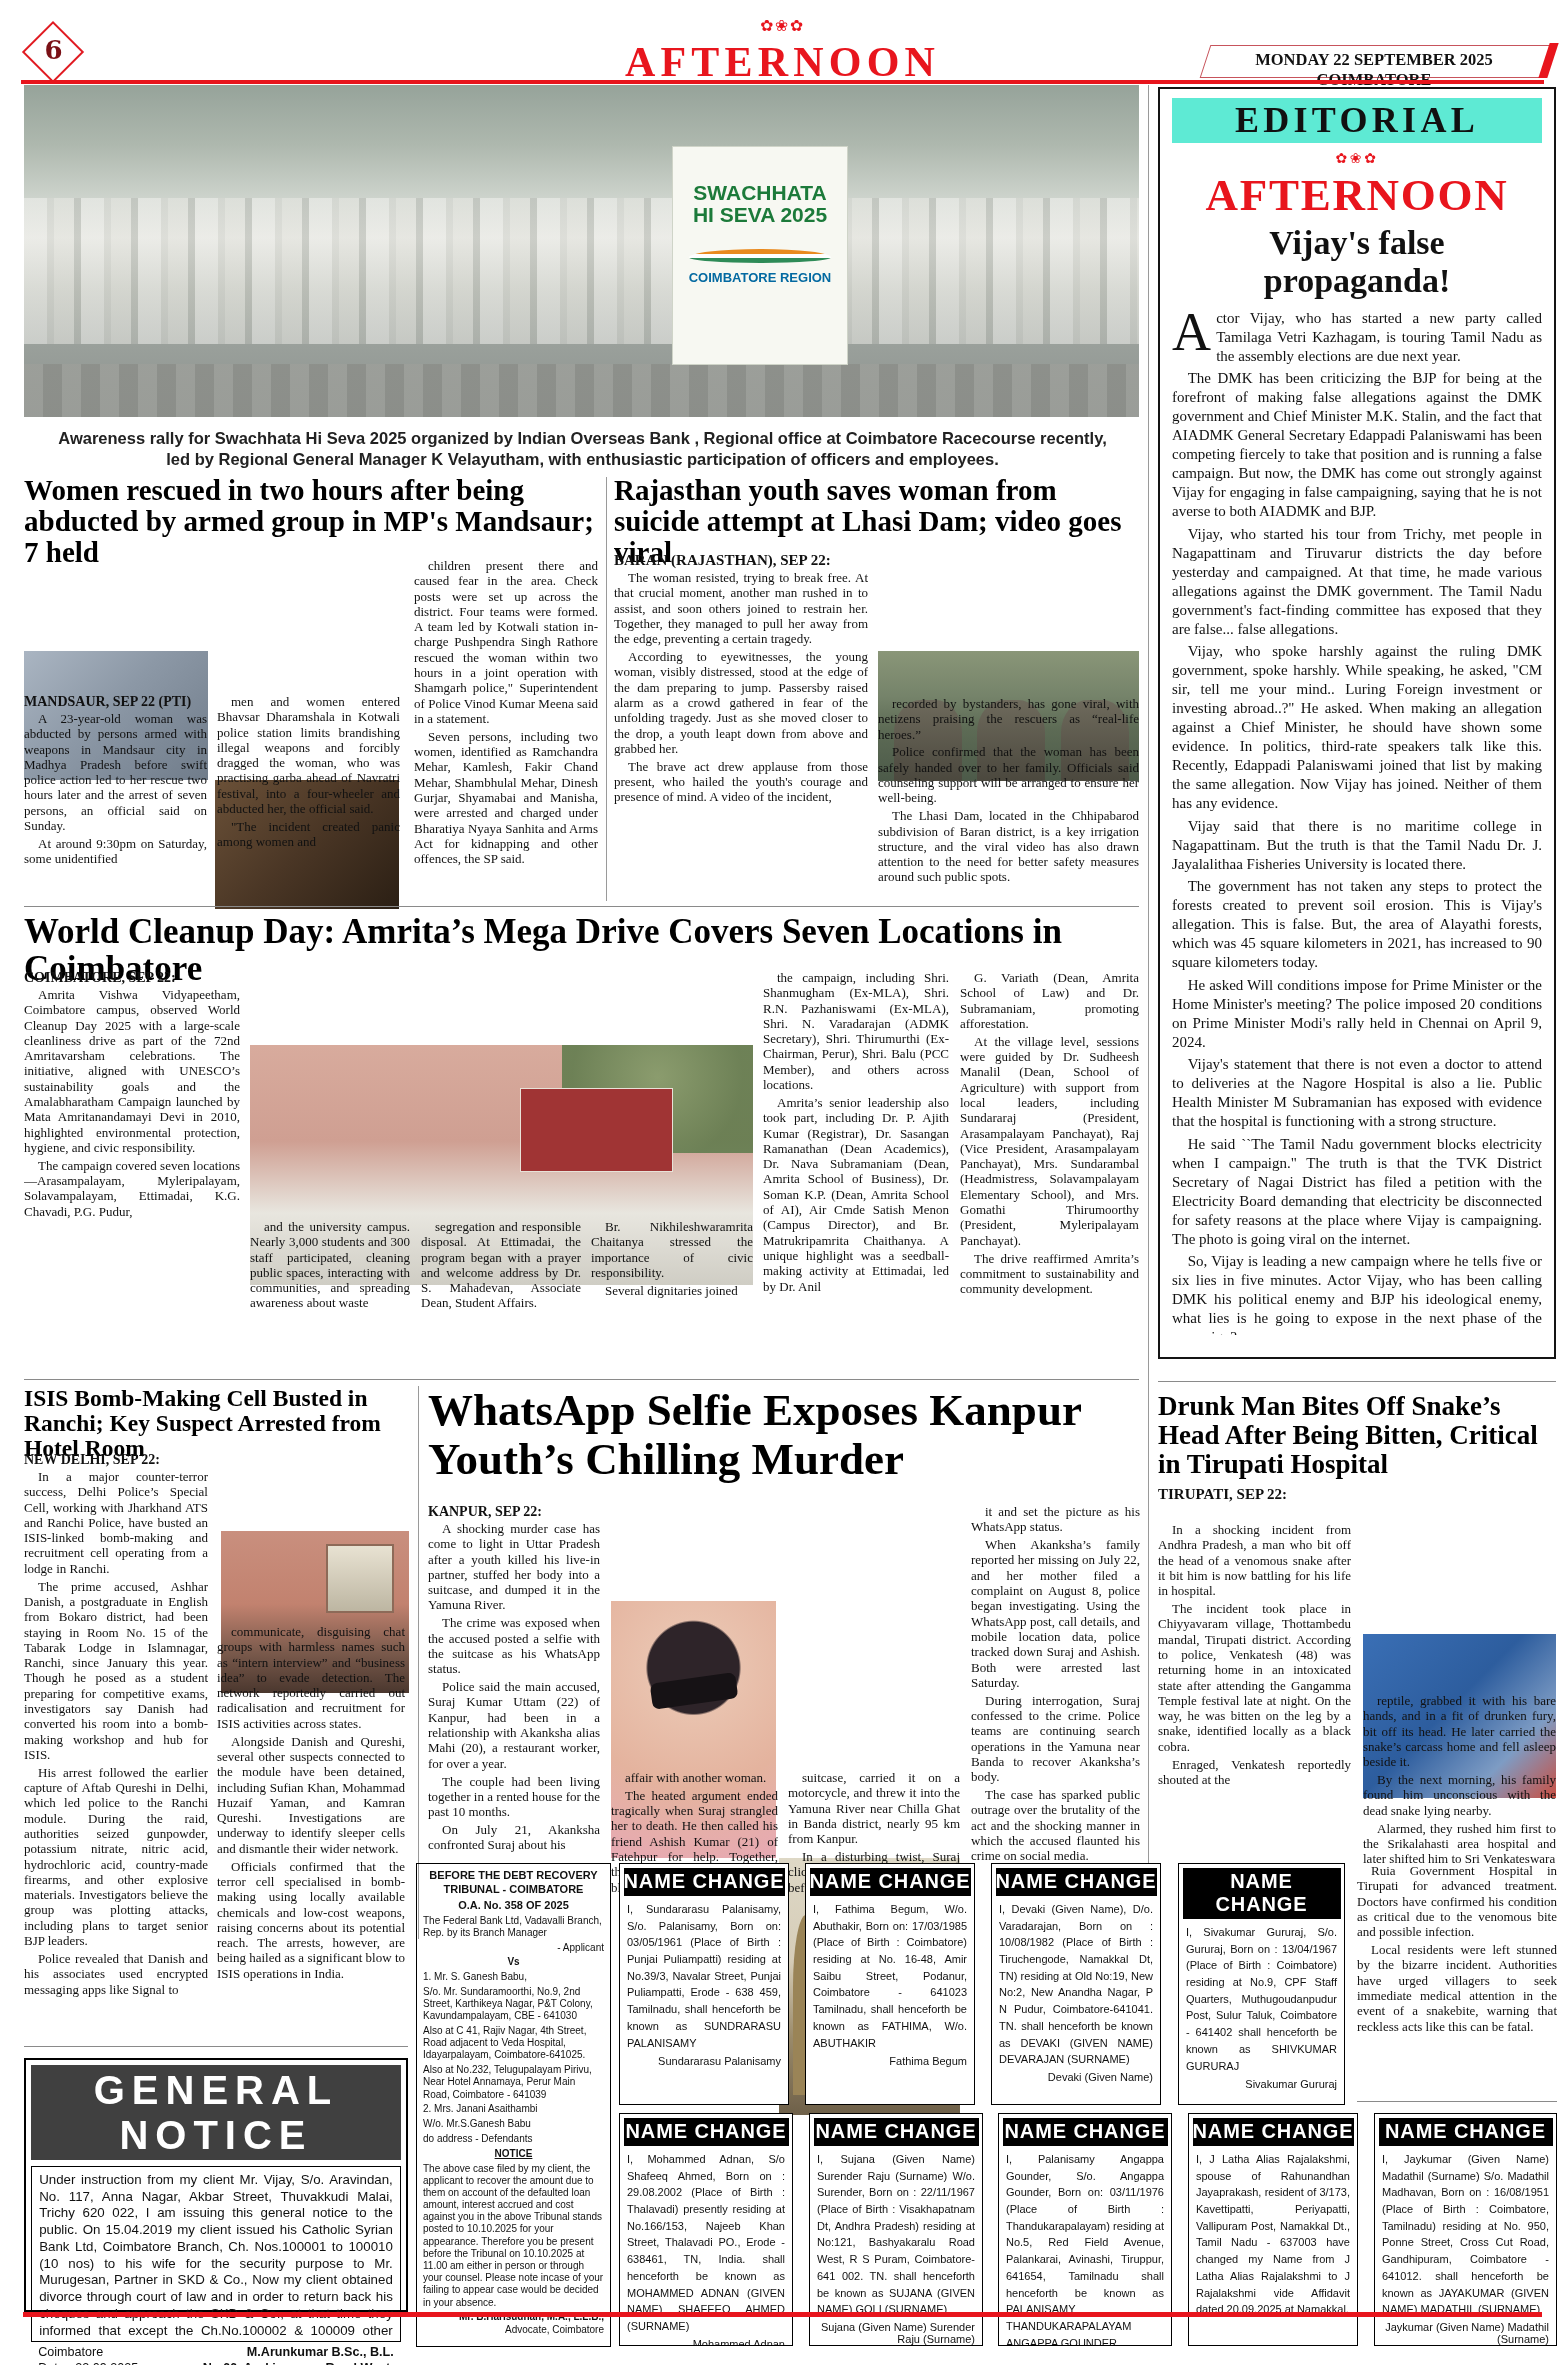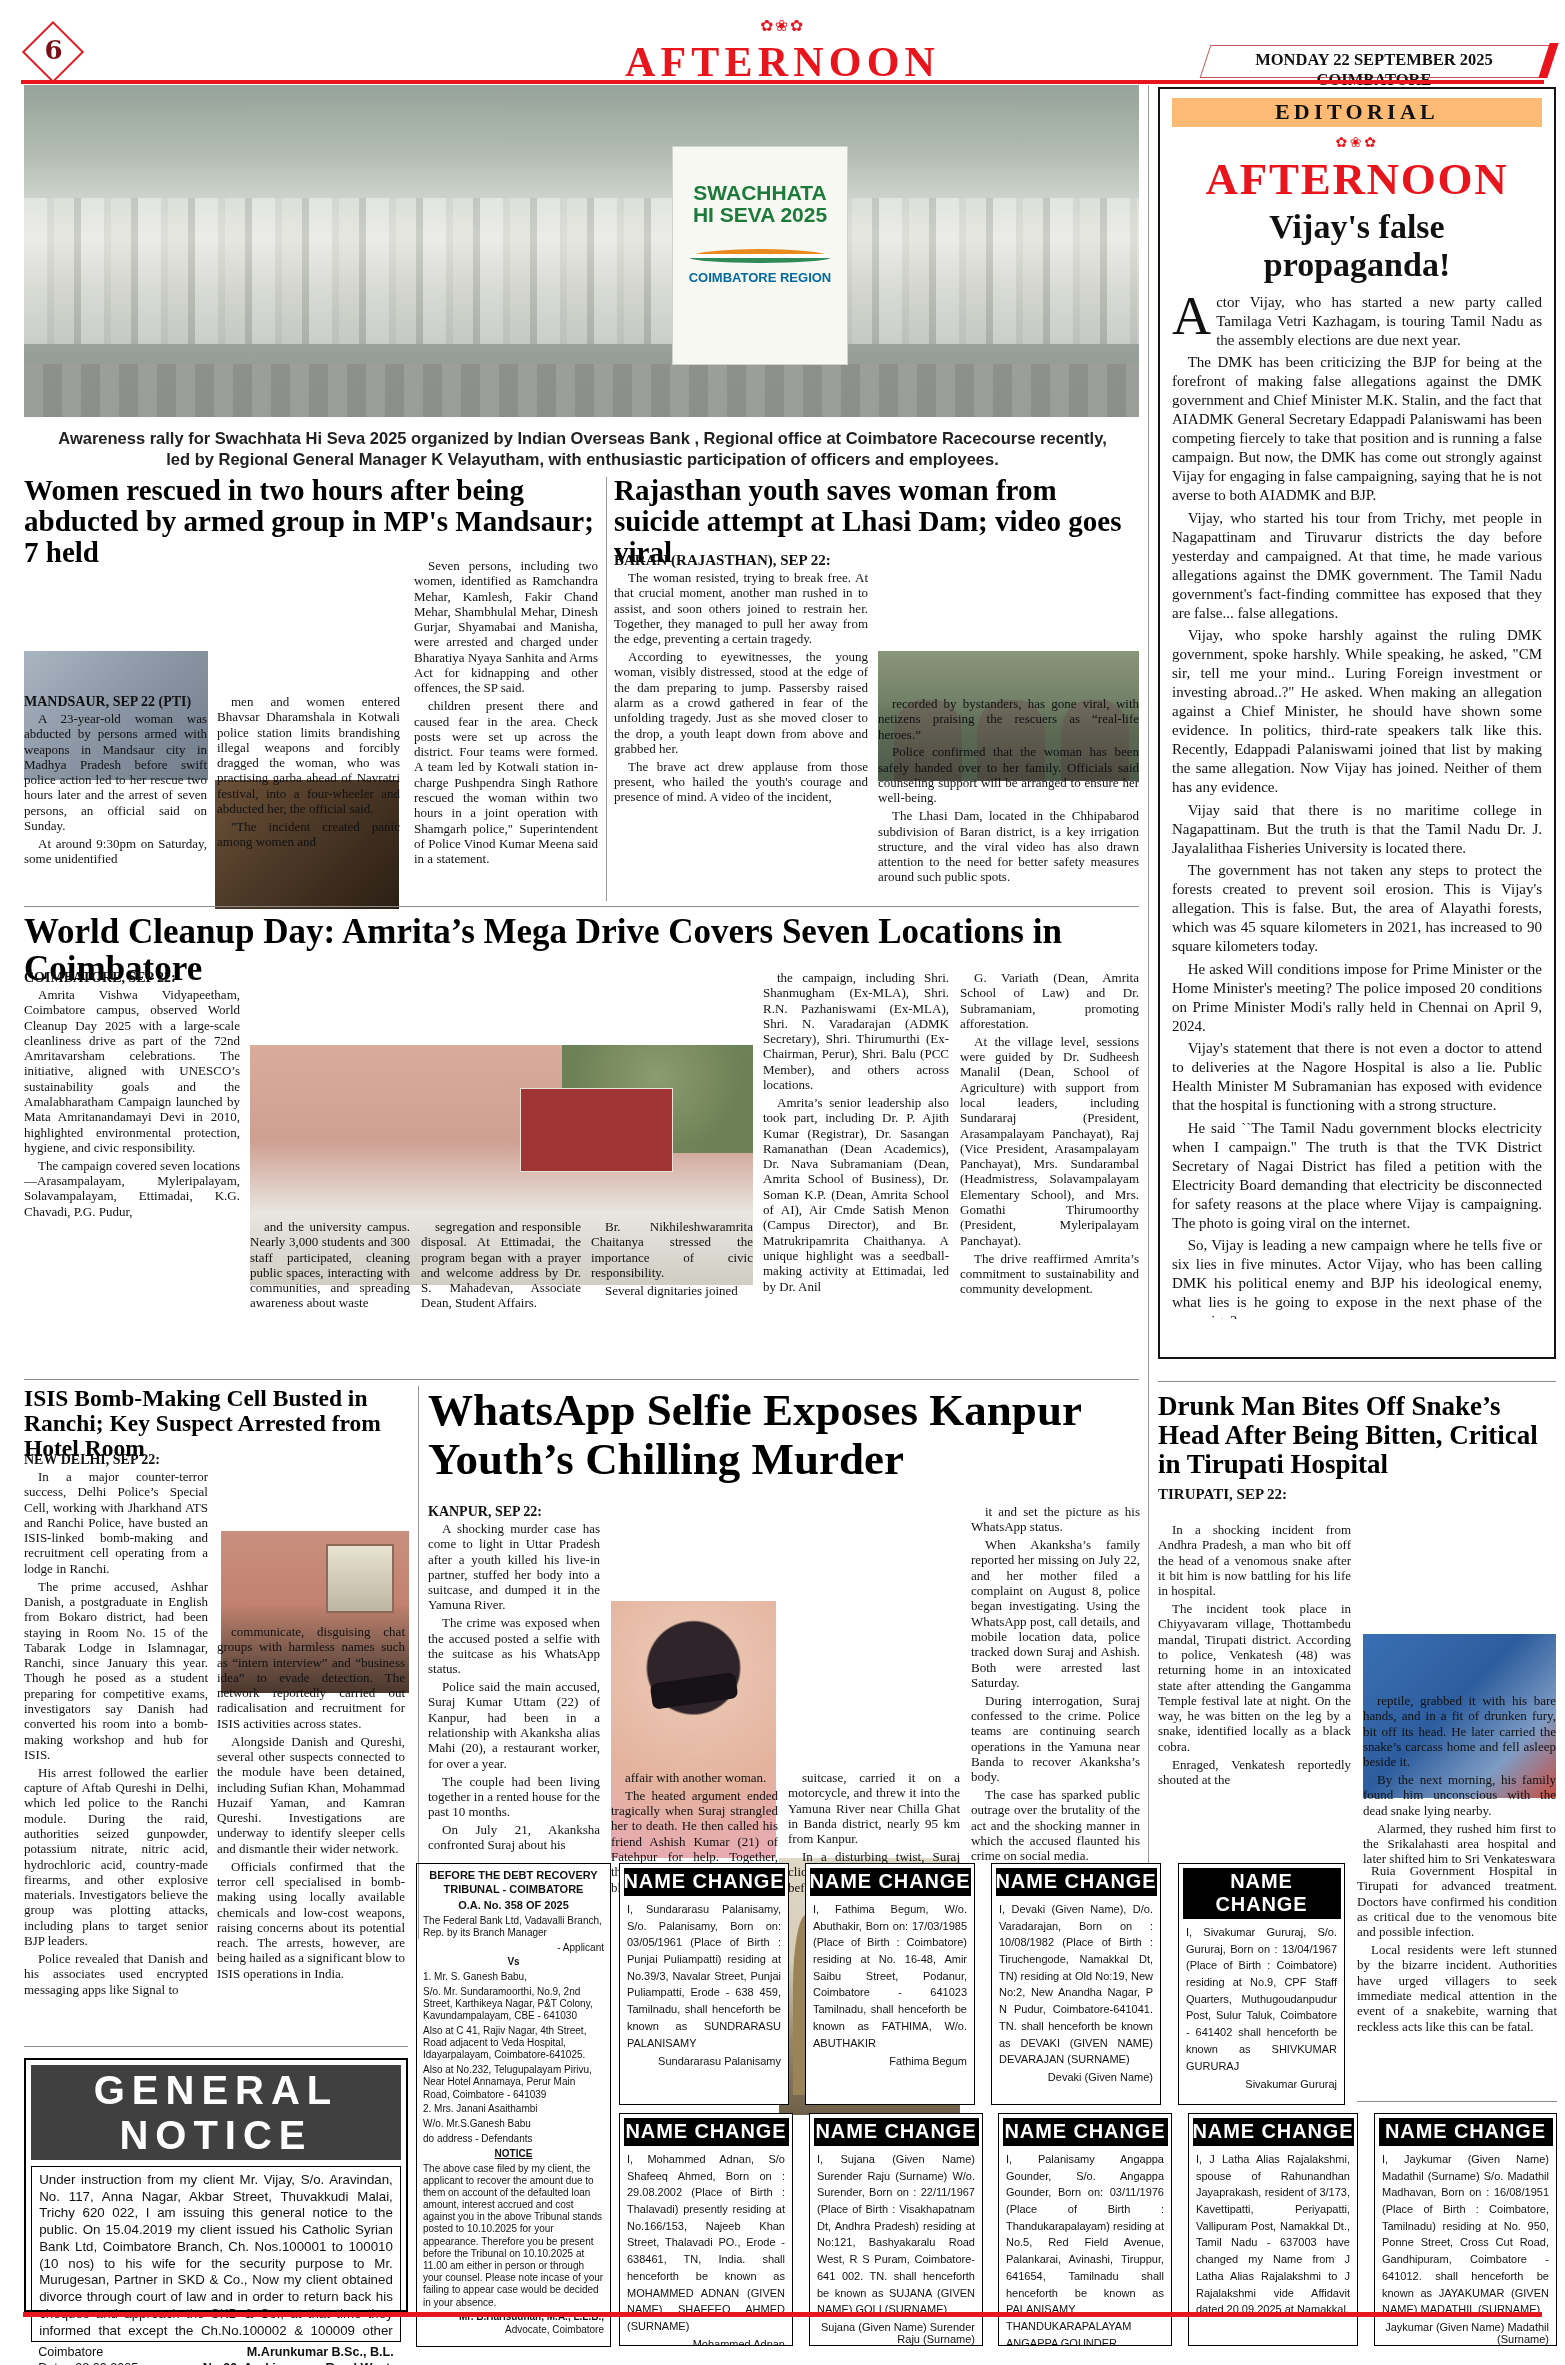--- a/index.html
+++ b/index.html
@@ -45,21 +45,21 @@
      border:0.9px solid #cfd4c8;text-align:center;font-family:"Liberation Sans",sans-serif;}
   .placard-title{color:#1c7a3a;font-weight:bold;font-size:21px;line-height:1.05;margin-top:35px;}
   .placard-wave{height:14px;margin:22.6px 15.7px 7px 15.7px;
      background:linear-gradient(180deg,#e98a1e 0 33%,#ffffff 33% 66%,#2e8b57 66% 100%);border-radius:50% 50% 50% 50%/60% 60% 40% 40%;}
   .placard-region{color:#0369a1;font-weight:bold;font-size:13px;}
   .caption{font-family:"Liberation Sans",sans-serif;font-weight:bold;font-size:16.5px;line-height:1.3;
      text-align:center;color:#222;}
 
   
   .edit-box{border:2.6px solid #141414;background:#fff;padding:8.7px 12px;box-sizing:border-box;}
-  .edit-band{background:#fdba74;text-align:center;font-weight:bold;font-size:22px;
+  .edit-band{background:#5eead4;text-align:center;font-weight:bold;font-size:36px;
      letter-spacing:4.3px;font-family:"Liberation Serif",serif;padding:1.7px 0;}
   .edit-orn{text-align:center;color:#e8151d;font-size:14px;letter-spacing:2.6px;margin-top:7px;}
   .edit-mast{text-align:center;color:#e8151d;font-weight:bold;font-size:45px;letter-spacing:1.7px;margin-top:1.7px;
      font-family:"Liberation Serif",serif;}
   .edit-hl{text-align:center;font-weight:bold;font-size:34px;margin:3.5px 0 8.7px 0;}
   .edit-body{font-size:15px;line-height:19px;text-align:justify;overflow:hidden;}
   .edit-body p{margin:0 0 3.5px 0;text-indent:15.7px;}
   .edit-lead{text-indent:0 !important;}
   .edit-lead::first-letter{float:left;font-size:54px;line-height:43px;padding:1.7px 5.2px 0 0;font-family:"Liberation Serif",serif;}
   .gn-box{border:2.6px solid #000;background:#fff;box-sizing:border-box;padding:5.2px;}
@@ -169,22 +169,22 @@
         </div>
     </div>
     <div class="abs col cont" style="left:193px;top:219px;width:183px;height:209px;">
       <div>
           <p class="para">men and women entered Bhavsar Dharamshala in Kotwali police station limits brandishing illegal weapons and forcibly dragged the woman, who was practising garba ahead of Navratri festival, into a four-wheeler and abducted her, the official said.</p>
           <p class="para">"The incident created panic among women and</p>
         </div>
     </div>
     <div class="abs col cont" style="left:390px;top:83px;width:184px;height:344px;">
       <div>
+          <p class="para">children present there and caused fear in the area. Check posts were set up across the district. Four teams were formed. A team led by Kotwali station in-charge Pushpendra Singh Rathore rescued the woman within two hours in a joint operation with Shamgarh police," Superintendent of Police Vinod Kumar Meena said in a statement.</p>
           <p class="para">Seven persons, including two women, identified as Ramchandra Mehar, Kamlesh, Fakir Chand Mehar, Shambhulal Mehar, Dinesh Gurjar, Shyamabai and Manisha, were arrested and charged under Bharatiya Nyaya Sanhita and Arms Act for kidnapping and other offences, the SP said.</p>
-          <p class="para">children present there and caused fear in the area. Check posts were set up across the district. Four teams were formed. A team led by Kotwali station in-charge Pushpendra Singh Rathore rescued the woman within two hours in a joint operation with Shamgarh police," Superintendent of Police Vinod Kumar Meena said in a statement.</p>
         </div>
     </div>
   </div>
 
   <div class="vline" style="left:606px;top:477px;height:424px;"></div>
 
   <div class="abs" style="left:614px;top:475px;width:525px;height:430px;">
     <div class="hl" style="font-size:29px;">Rajasthan youth saves woman from suicide attempt at Lhasi Dam; video goes viral</div>
     <div class="abs col" style="left:0;top:78px;width:254px;height:351px;">
       <div class="dateline" style="font-size:15px;">BARAN (RAJASTHAN), SEP 22:</div>

